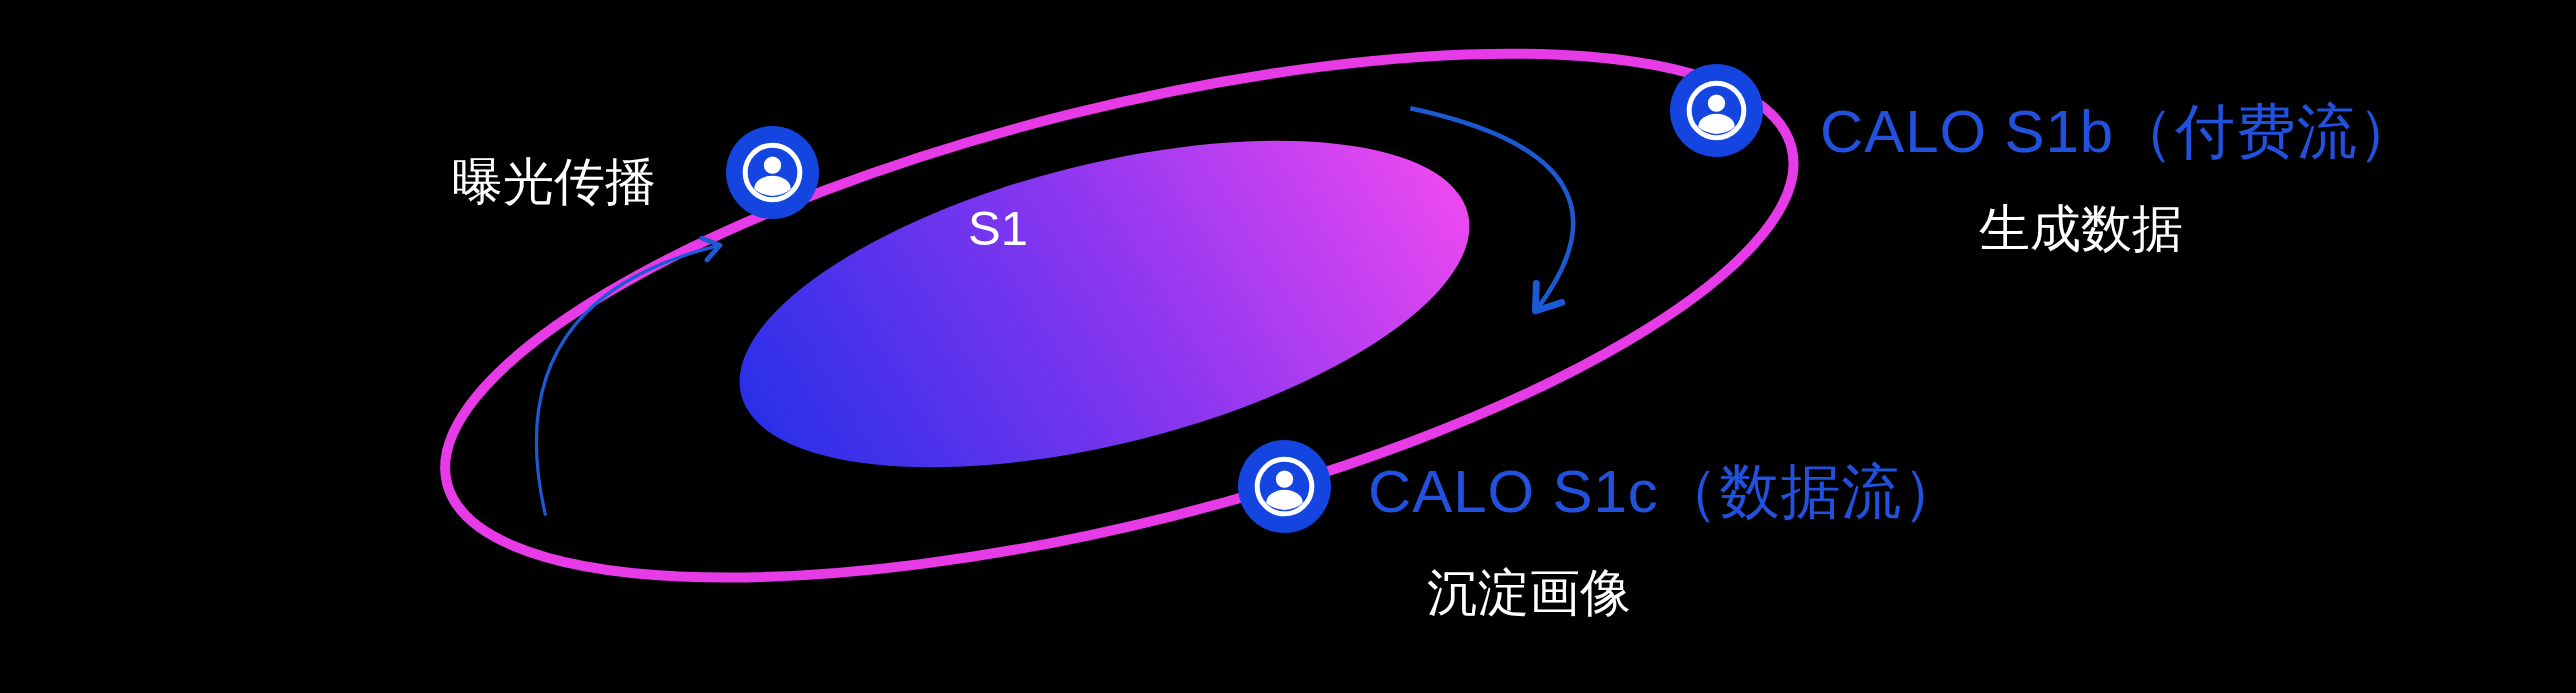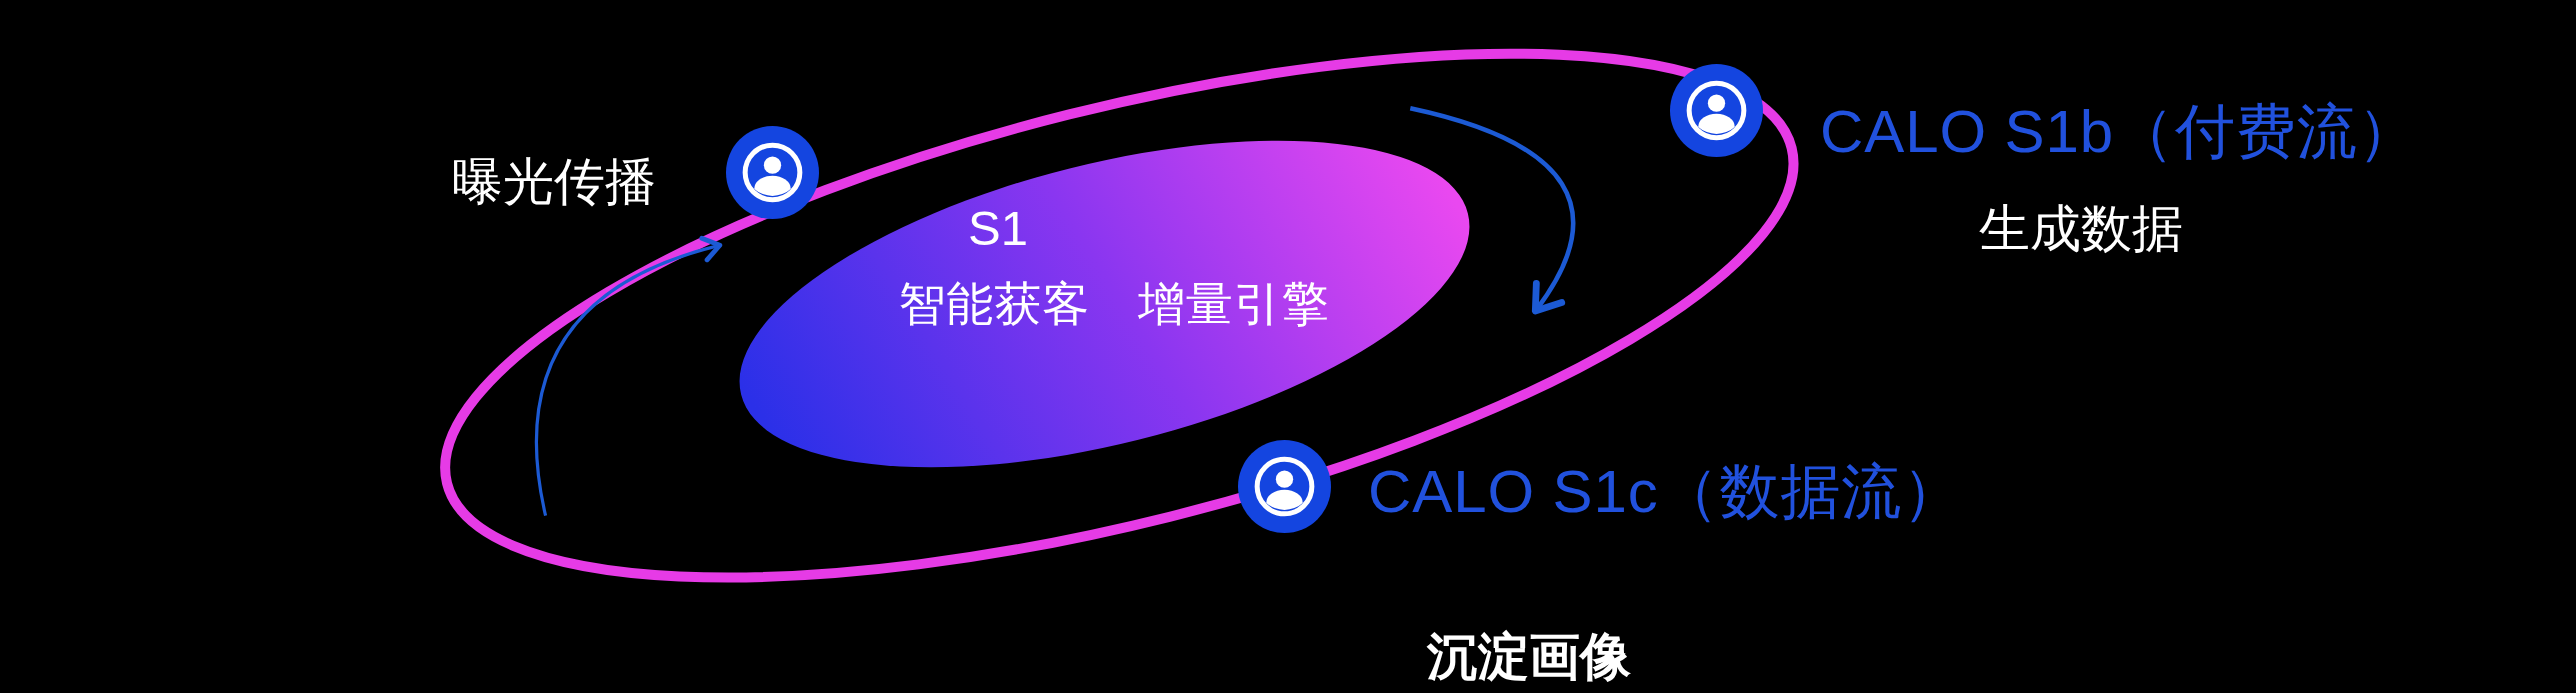--- a/index.html
+++ b/index.html
@@ -89,41 +89,40 @@
   .node-subtitle {
     position: absolute;
     color: #ffffff;
     font-size: 51px;
     font-weight: 500;
     line-height: 1.2;
     white-space: nowrap;
   }
   .subtitle-a { left: 452px;  top: 151px; }
   .subtitle-b { left: 1959px; top: 198px; margin-left: 20px; }
-  .subtitle-c { left: 1427px; top: 626px; font-weight: bold; }
+  .subtitle-c { left: 1427px; top: 562px; }
 </style>
 </head>
 <body>
 
 <div class="canvas">
 
   <svg class="svg-layer" viewBox="0 0 2833 763" xmlns="http://www.w3.org/2000/svg">
     <defs>
       <marker id="arrowhead" markerWidth="10" markerHeight="10" refX="6" refY="5" orient="auto" markerUnits="strokeWidth">
         <path d="M1.5 1.5 L6.5 5 L1.5 8.5" fill="none" stroke="#1c5ad4" stroke-width="1.5" stroke-linecap="round" stroke-linejoin="round"></path>
       </marker>
     </defs>
     <ellipse cx="1231" cy="347" rx="762" ry="228" transform="rotate(-14 1231 347)" fill="none" stroke="#e63be6" stroke-width="11"></ellipse>
     <path d="M 1551 119 Q 1815 175 1690 340" fill="none" stroke="#1c5ad4" stroke-width="5" marker-end="url(#arrowhead)"></path>
     <path d="M 600 567 Q 545 330 790 270" fill="none" stroke="#1c5ad4" stroke-width="3.5" marker-end="url(#arrowhead)"></path>
   </svg>
 
   <div class="center-ellipse"></div>
   <div class="center-title">S1</div>
-  <div class="center-subtitle">智能获客　增量引擎</div>
 
   <div class="node node-a">
     <svg viewBox="0 0 102 102">
       <circle cx="51" cy="51" r="30" fill="none" stroke="#ffffff" stroke-width="5.5"></circle>
       <circle cx="51" cy="43" r="9.5" fill="#ffffff"></circle>
       <path d="M31 69 a20 14.5 0 0 1 40 0 a30 30 0 0 1 -40 0 Z" fill="#ffffff"></path>
     </svg>
   </div>
   <div class="node-subtitle subtitle-a">曝光传播</div>
 

